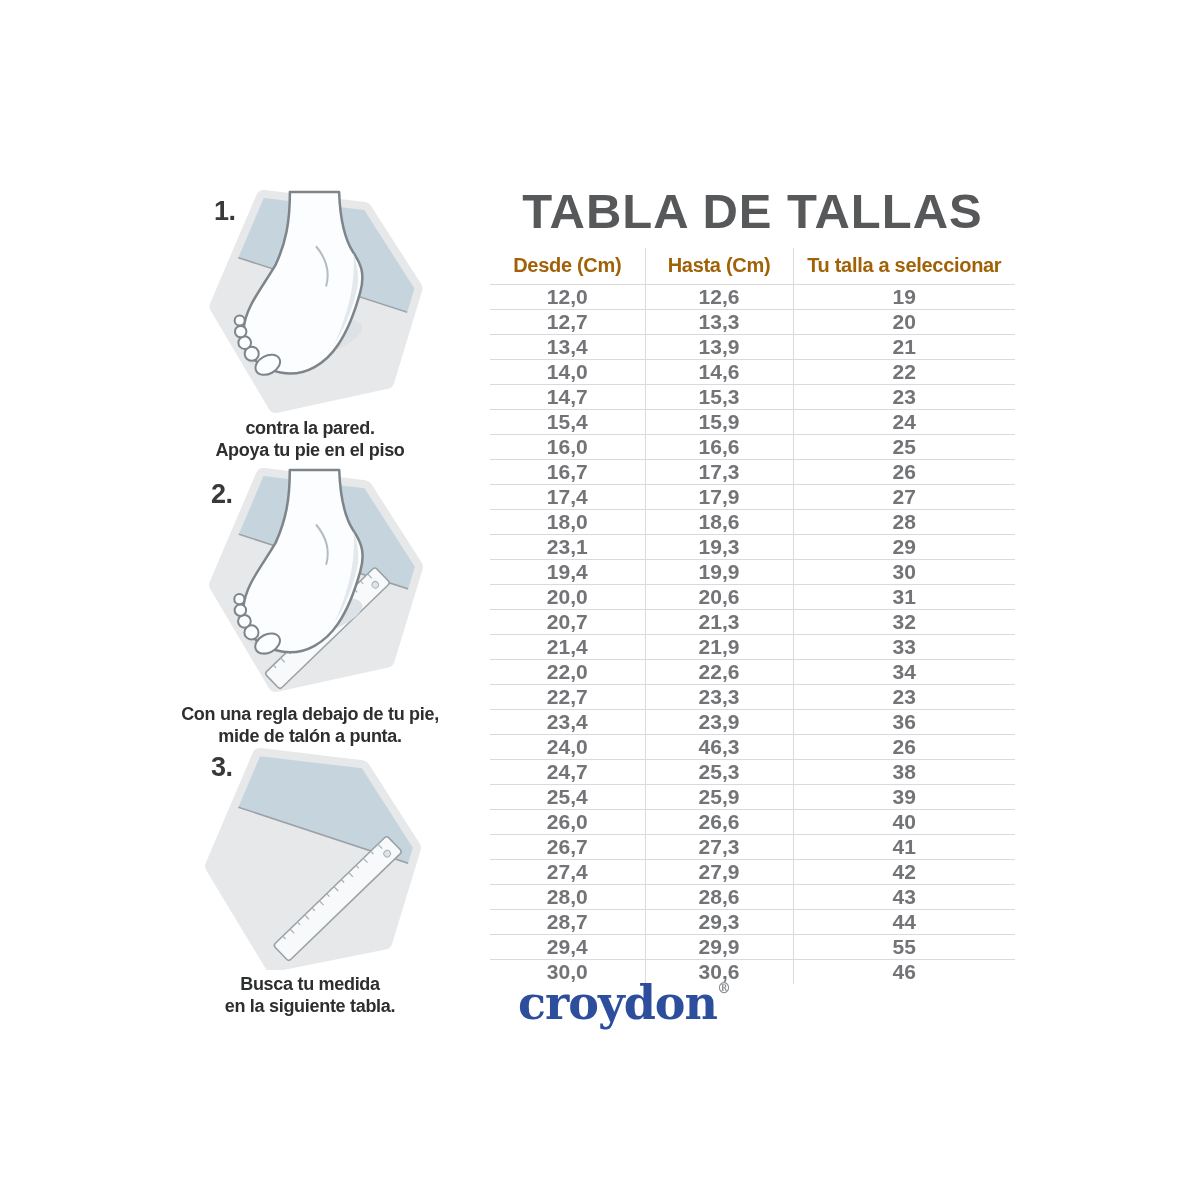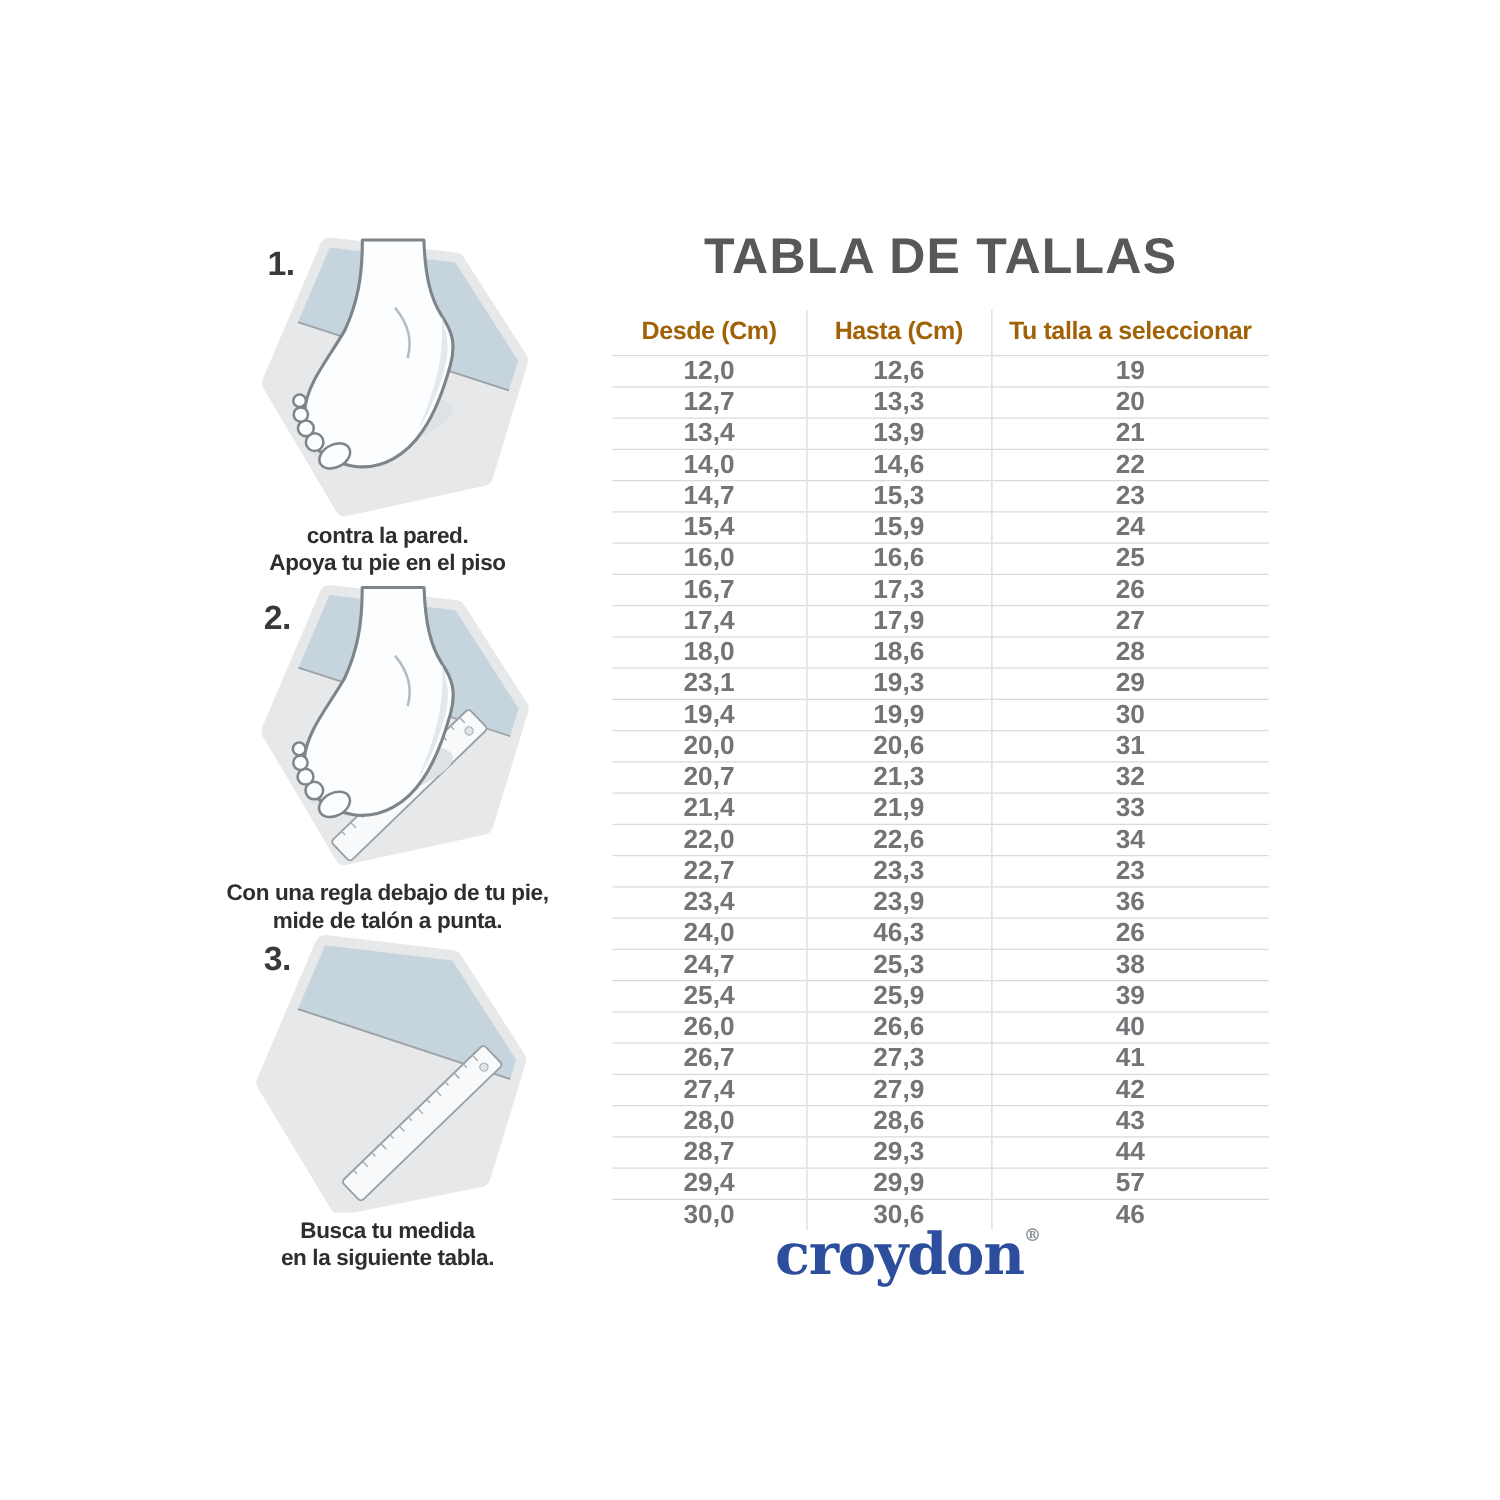--- a/index.html
+++ b/index.html
@@ -31,21 +31,21 @@
     line-height: 22px;
     letter-spacing: -0.3px;
     white-space: nowrap;
   }
 
   
   .table-title {
     position: absolute;
     left: 490px; top: 183px; width: 525px;
     text-align: center;
-    font-size: 40px;
+    font-size: 49px;
     font-weight: bold;
     letter-spacing: 1px;
     color: #57585a;
     white-space: nowrap;
   }
   .size-table {
     position: absolute;
     left: 490px; top: 248px; width: 525px;
     border-collapse: collapse;
     table-layout: fixed;
@@ -70,22 +70,22 @@
     vertical-align: middle;
     border-top: 1px solid #d9dadc;
     padding: 0;
   }
   .size-table th + th, .size-table td + td {
     border-left: 1px solid #d9dadc;
   }
 
   .brand {
     position: absolute;
-    left: 464px; top: 976px; width: 525px;
-    text-align: center;
+    left: 518px; top: 976px; width: 525px;
+    text-align: left;
     font-family: "DejaVu Serif", serif;
     font-weight: bold;
     font-size: 46px;
     color: #2d4d9d;
     letter-spacing: -1px;
   }
   .brand sup {
     font-size: 14px;
     color: #8a8f94;
     vertical-align: 26px;
@@ -335,21 +335,21 @@
           <td>43</td>
         </tr>
         <tr>
           <td>28,7</td>
           <td>29,3</td>
           <td>44</td>
         </tr>
         <tr>
           <td>29,4</td>
           <td>29,9</td>
-          <td>57</td>
+          <td>55</td>
         </tr>
         <tr>
           <td>30,0</td>
           <td>30,6</td>
           <td>46</td>
         </tr>
       </tbody>
   </table>
 
   <div class="brand">

